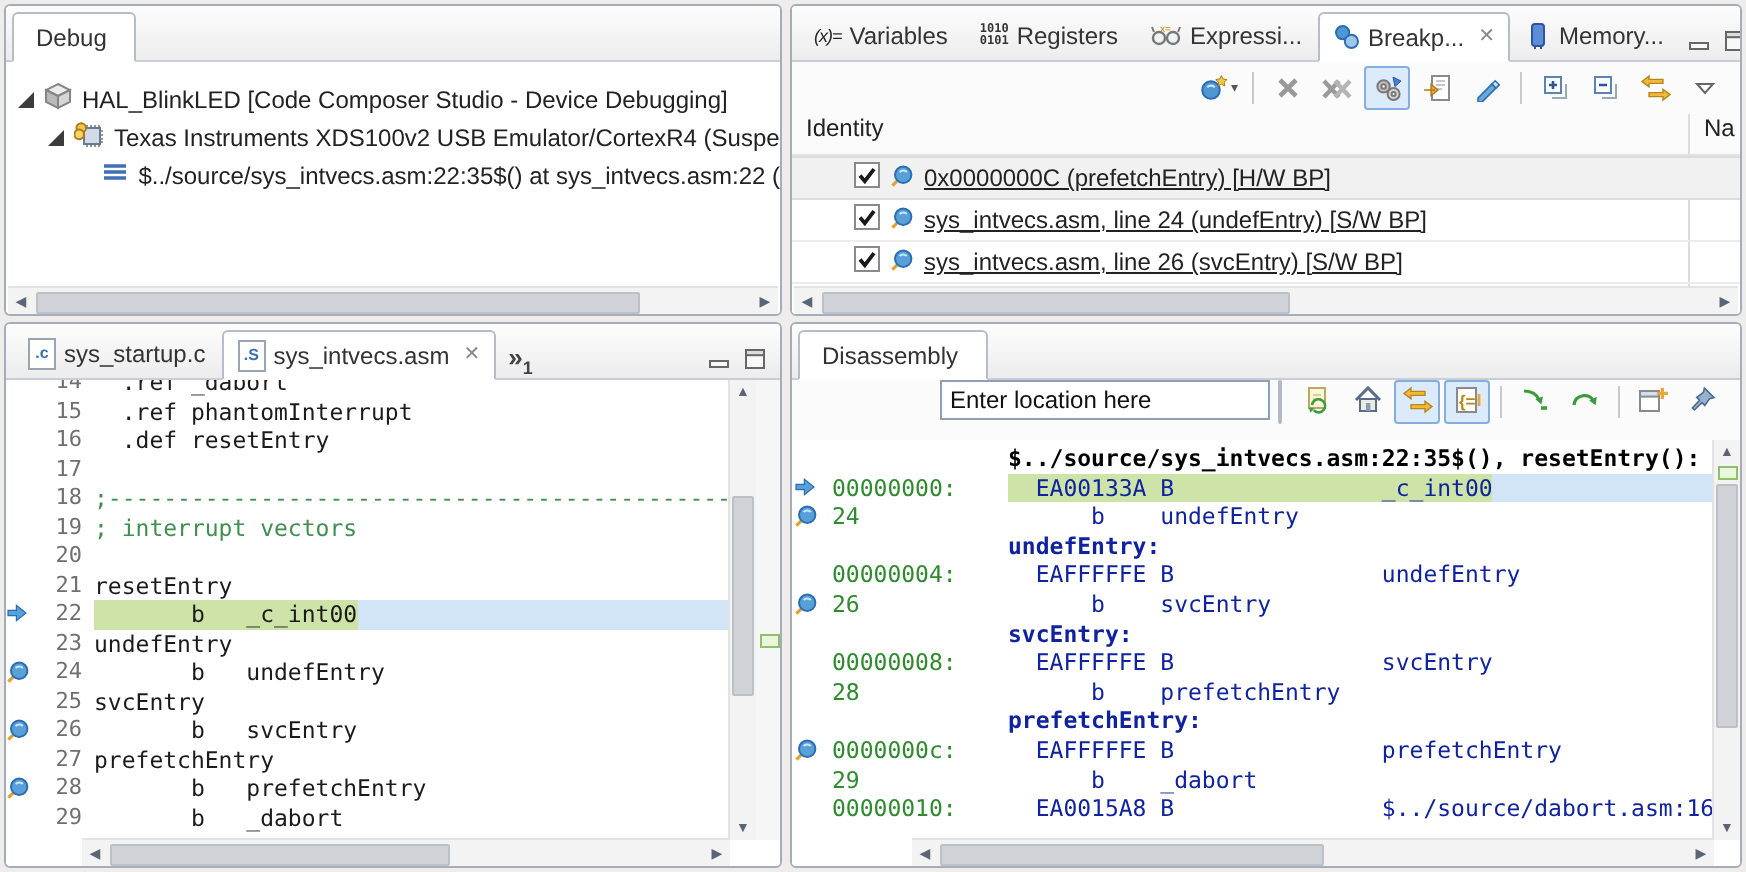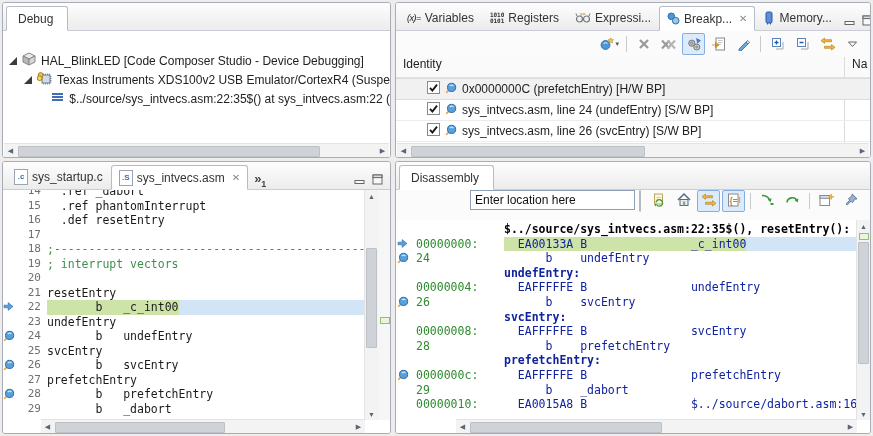--- a/index.html
+++ b/index.html
@@ -19,31 +19,31 @@
   .tb{display:flex;align-items:center;justify-content:flex-end;gap:2px;padding:2px 6px 2px 2px;background:#fbfbfb;}
   .tbtn{height:20px;min-width:19px;display:flex;align-items:center;justify-content:center;border:1px solid transparent;border-radius:2px;padding:0 1px;}
   .tbtn.on{background:#dcebfb;border-color:#85aede;}
   .tbtn.dis{opacity:.55;}
   .sep{width:1px;height:16px;background:#c9c9c9;margin:0 3px;}
   .dd{font-size:7px;color:#555;margin-left:1px;}
   .vartxt{font-size:9px;font-style:italic;color:#222;letter-spacing:-0.5px;}
   .regtxt{font-family:"DejaVu Sans Mono",monospace;font-size:6px;font-weight:bold;line-height:5.5px;color:#333;display:inline-block;}
   .ficon{display:inline-flex;align-items:center;justify-content:center;width:12px;height:14px;background:#fff;border:1px solid #9aa4b2;font-size:8px;font-weight:bold;color:#3a6fb0;font-style:normal;}
   
-  .tree{flex:1;background:#fff;padding-top:20px;overflow:hidden;}
+  .tree{flex:1;background:#fff;padding-top:9px;overflow:hidden;}
   .trow{display:flex;align-items:center;gap:5px;height:19px;white-space:nowrap;overflow:hidden;}
   .twist{width:0;height:0;border-left:4px solid transparent;border-top:4px solid transparent;border-right:4px solid #3c3c3c;border-bottom:4px solid #3c3c3c;flex:0 0 auto;}
   
   .bp-head{flex:0 0 20px;display:flex;align-items:flex-start;background:#fafafa;border-bottom:1px solid #e2e2e2;position:relative;}
   .bp-head .hcell{padding-left:7px;color:#222;}
   .bp-rows{flex:1;position:relative;background:#fff;overflow:hidden;}
   .colsep{position:absolute;top:0;bottom:0;left:448px;width:1px;background:#dcdcdc;}
   .bprow{display:flex;align-items:center;height:20px;border-bottom:1px solid #ececec;position:relative;}
   .bprow.sel{background:#f1f1f1;border-top:1px solid #dcdcdc;border-bottom:1px solid #dcdcdc;}
-  .bprow .ident{flex:0 0 442px;display:flex;align-items:center;gap:5px;padding-left:31px;overflow:hidden;white-space:nowrap;}
+  .bprow .ident{flex:0 0 442px;display:flex;align-items:center;gap:5px;padding-left:31px;overflow:hidden;white-space:nowrap;text-decoration:underline;}
   .bprow .ncell{padding-left:7px;overflow:hidden;white-space:nowrap;}
   
   .edbody,.disbody{flex:1;position:relative;background:#fff;overflow:hidden;}
   .codeline{display:flex;font-family:"DejaVu Sans Mono",monospace;font-size:11.5px;white-space:pre;}
   .ed .codeline{height:14.5px;line-height:14.5px;}
   .dis .codeline{height:14.6px;line-height:14.6px;}
   .gut-marker{flex:0 0 12px;position:relative;}
   .dis .gut-marker{flex:0 0 14px;}
   .gut-num{flex:0 0 26px;text-align:right;padding-right:4px;color:#6f6f6f;font-size:11px;}
   .ed-code{flex:1;overflow:hidden;display:flex;color:#1b1b1b;padding-left:2px;}

